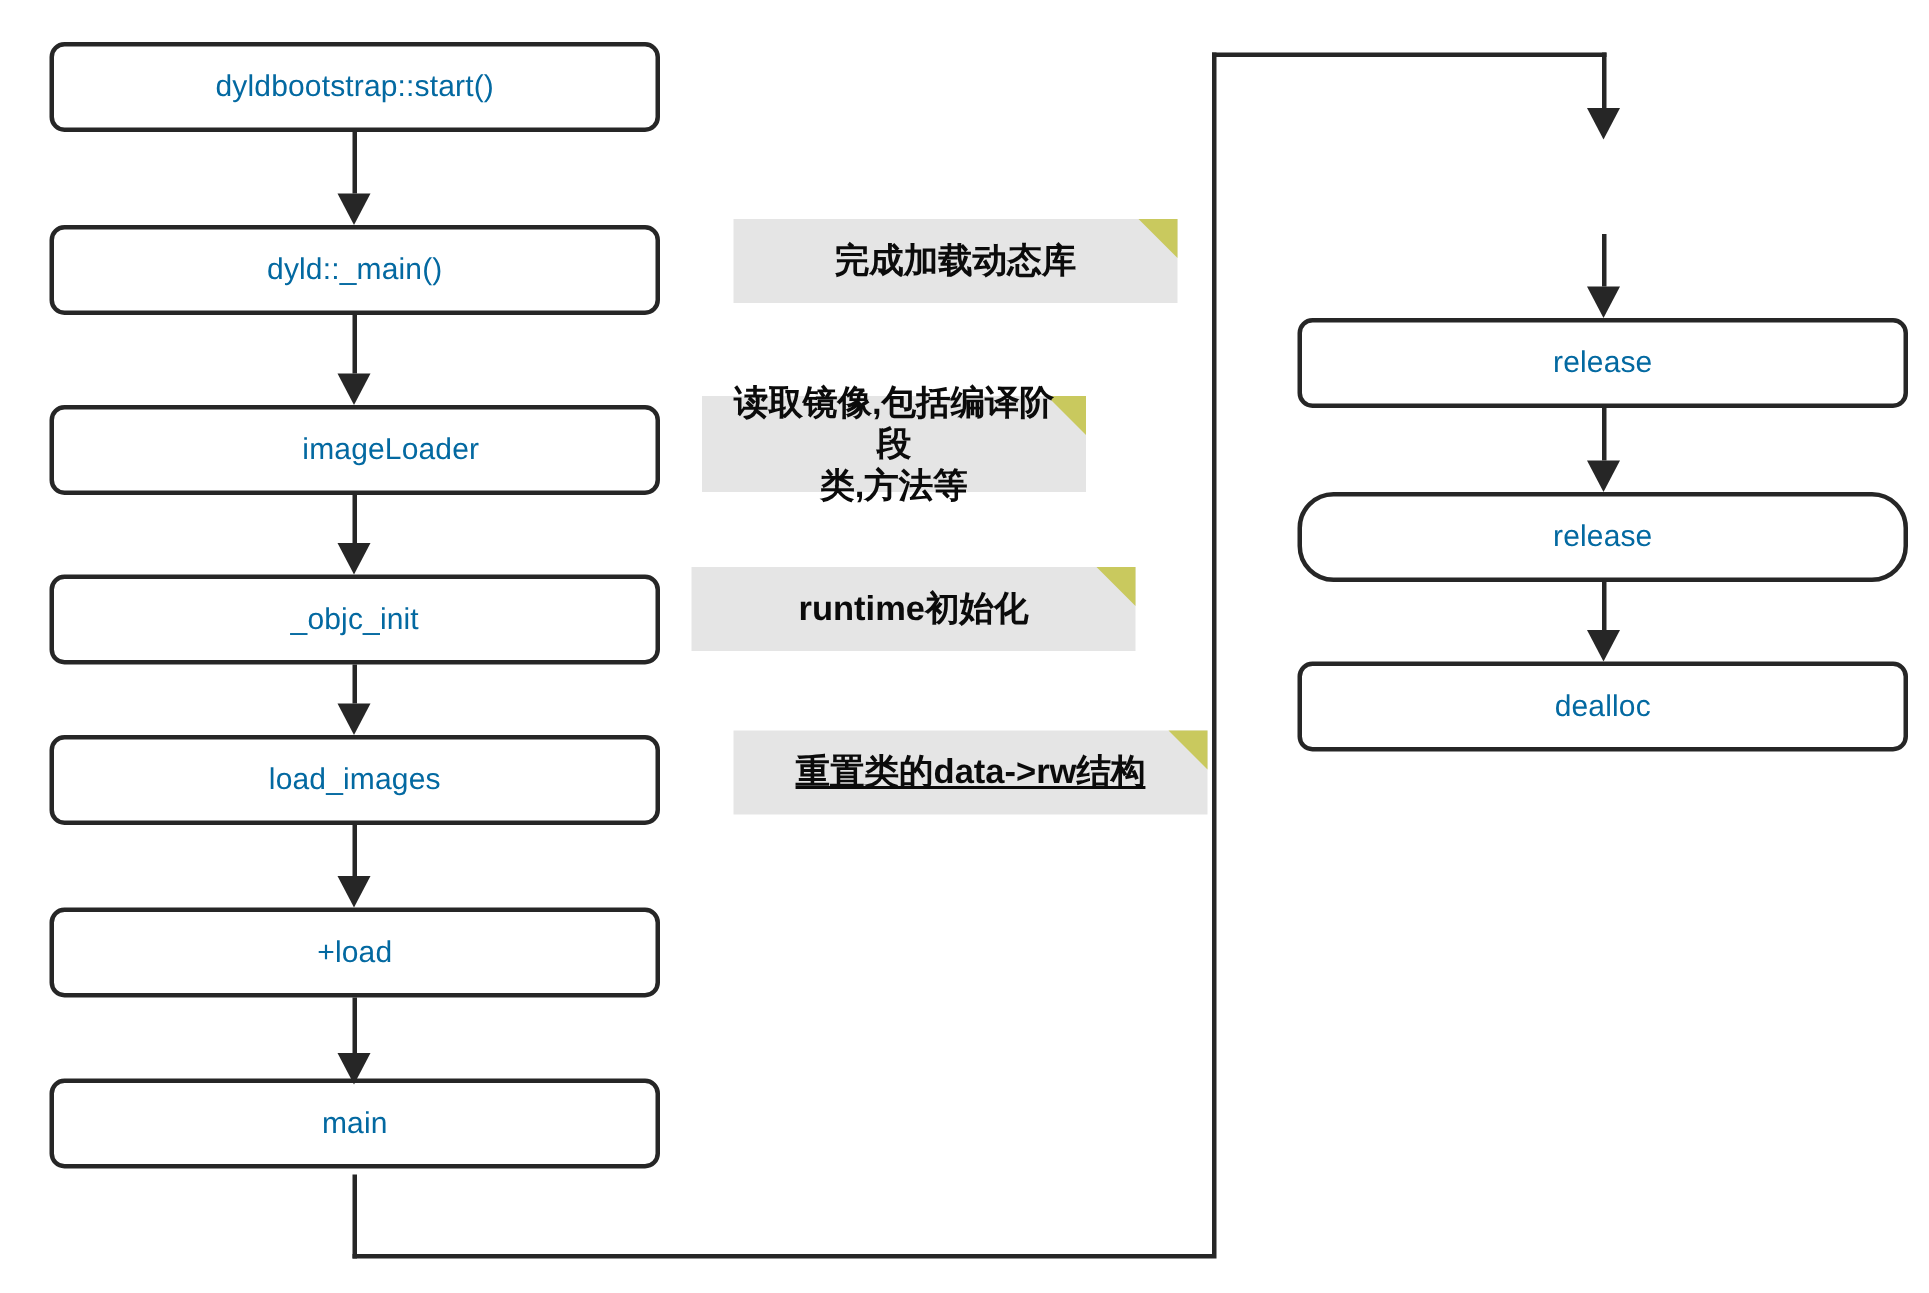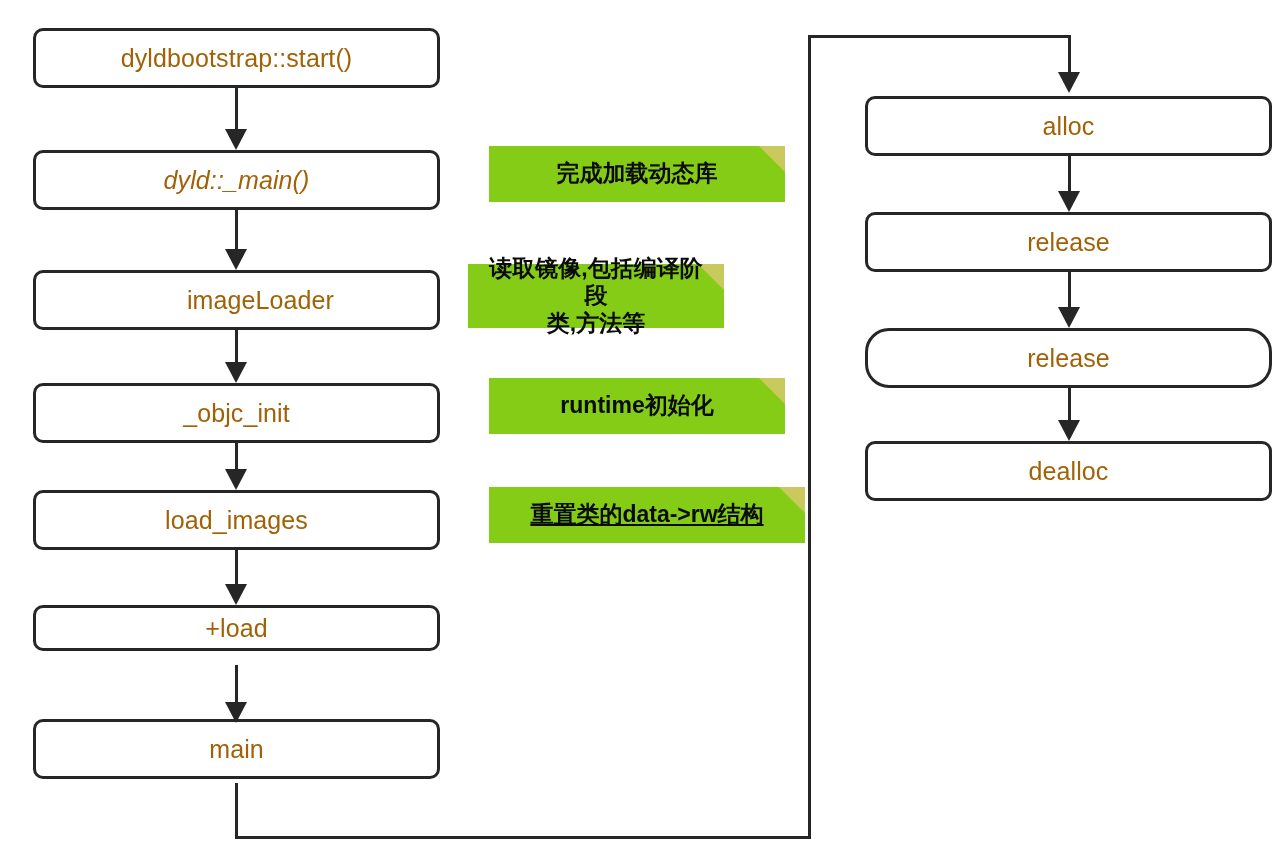--- a/index.html
+++ b/index.html
@@ -21,22 +21,22 @@
     position:absolute;
     box-sizing:border-box;
     background:#ffffff;
     border:3px solid #262626;
     border-radius:10px;
     display:flex;
     align-items:center;
     justify-content:center;
   }
   .node-label{
-    font-size:25px;
-    color:#a16207;
+    font-size:20px;
+    color:#0369a1;
     line-height:1;
     letter-spacing:0.1px;
     white-space:nowrap;
   }
 
   
   .vline{
     position:absolute;
     width:3px;
     background:#262626;
@@ -51,21 +51,21 @@
     width:0;height:0;
     border-left:11px solid transparent;
     border-right:11px solid transparent;
     border-top:21px solid #262626;
   }
 
   
   .note{
     position:absolute;
     box-sizing:border-box;
-    background:#84cc16;
+    background:#e5e5e5;
     display:flex;
     align-items:center;
     justify-content:center;
     text-align:center;
   }
   .note .fold{
     position:absolute;
     top:0;right:0;
     width:0;height:0;
     border-top:26px solid #c9c95e;
@@ -84,37 +84,37 @@
 </style>
 </head>
 <body>
 
 <div id="canvas">
 
   <div class="node" style="left:33px;top:28px;width:407px;height:60px;">
     <span class="node-label">dyldbootstrap::start()</span>
   </div>
 
-  <div class="node" style="left:33px;top:150px;width:407px;height:60px;font-style:italic;">
+  <div class="node" style="left:33px;top:150px;width:407px;height:60px;">
     <span class="node-label">dyld::_main()</span>
   </div>
 
   <div class="node" style="left:33px;top:270px;width:407px;height:60px;padding-left:48px;">
     <span class="node-label">imageLoader</span>
   </div>
 
   <div class="node" style="left:33px;top:383px;width:407px;height:60px;">
     <span class="node-label">_objc_init</span>
   </div>
 
   <div class="node" style="left:33px;top:490px;width:407px;height:60px;">
     <span class="node-label">load_images</span>
   </div>
 
-  <div class="node" style="left:33px;top:605px;width:407px;height:46px;">
+  <div class="node" style="left:33px;top:605px;width:407px;height:60px;">
     <span class="node-label">+load</span>
   </div>
 
   <div class="node" style="left:33px;top:719px;width:407px;height:60px;">
     <span class="node-label">main</span>
   </div>
 
   <div class="vline" style="left:235px;top:88px;height:41px;"></div>
   <div class="arrowhead" style="left:225px;top:129px;"></div>
 
@@ -133,23 +133,20 @@
   <div class="vline" style="left:235px;top:665px;height:37px;"></div>
   <div class="arrowhead" style="left:225px;top:702px;"></div>
 
   <div class="vline" style="left:235px;top:783px;height:56px;"></div>
   <div class="hline" style="left:235px;top:836px;width:576px;"></div>
   <div class="vline" style="left:808px;top:35px;height:801px;"></div>
   <div class="hline" style="left:808px;top:35px;width:263px;"></div>
   <div class="vline" style="left:1068px;top:35px;height:37px;"></div>
   <div class="arrowhead" style="left:1058px;top:72px;"></div>
 
-  <div class="node" style="left:865px;top:96px;width:407px;height:60px;">
-    <span class="node-label">alloc</span>
-  </div>
 
   <div class="node" style="left:865px;top:212px;width:407px;height:60px;">
     <span class="node-label">release</span>
   </div>
 
   <div class="node" style="left:865px;top:328px;width:407px;height:60px;border-radius:24px;">
     <span class="node-label">release</span>
   </div>
 
   <div class="node" style="left:865px;top:441px;width:407px;height:60px;">
@@ -168,21 +165,21 @@
   <div class="note" style="left:489px;top:146px;width:296px;height:56px;">
     <span class="fold"></span>
     <span class="note-text">完成加载动态库</span>
   </div>
 
   <div class="note" style="left:468px;top:264px;width:256px;height:64px;align-items:center;">
     <span class="fold"></span>
     <span class="note-text">读取镜像,包括编译阶段<br>类,方法等</span>
   </div>
 
-  <div class="note" style="left:489px;top:378px;width:296px;height:56px;">
+  <div class="note" style="left:461px;top:378px;width:296px;height:56px;">
     <span class="fold"></span>
     <span class="note-text">runtime初始化</span>
   </div>
 
   <div class="note" style="left:489px;top:487px;width:316px;height:56px;">
     <span class="fold"></span>
     <span class="note-text underline">重置类的data-&gt;rw结构</span>
   </div>
 
 </div>

